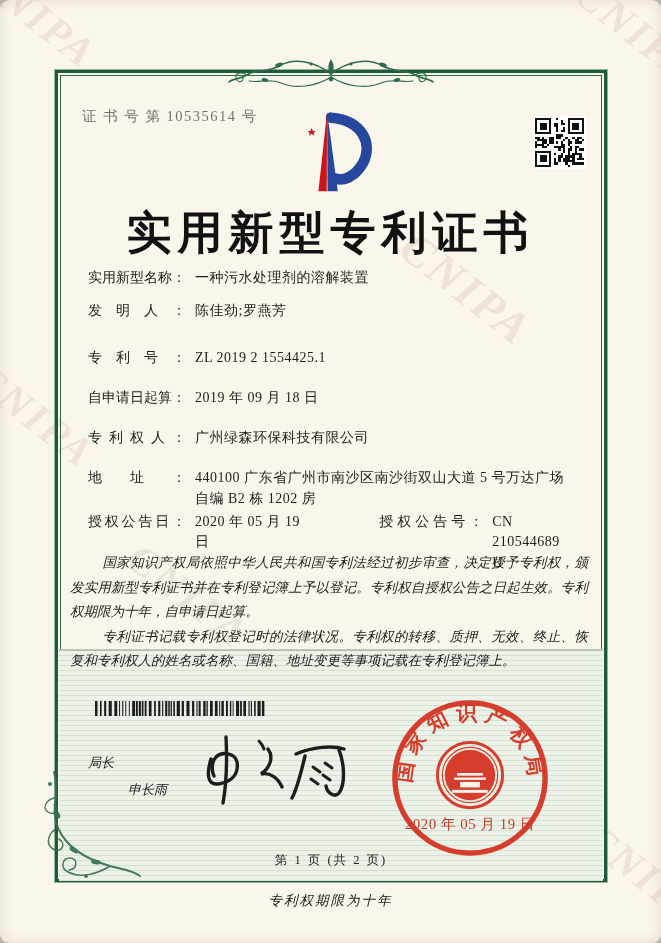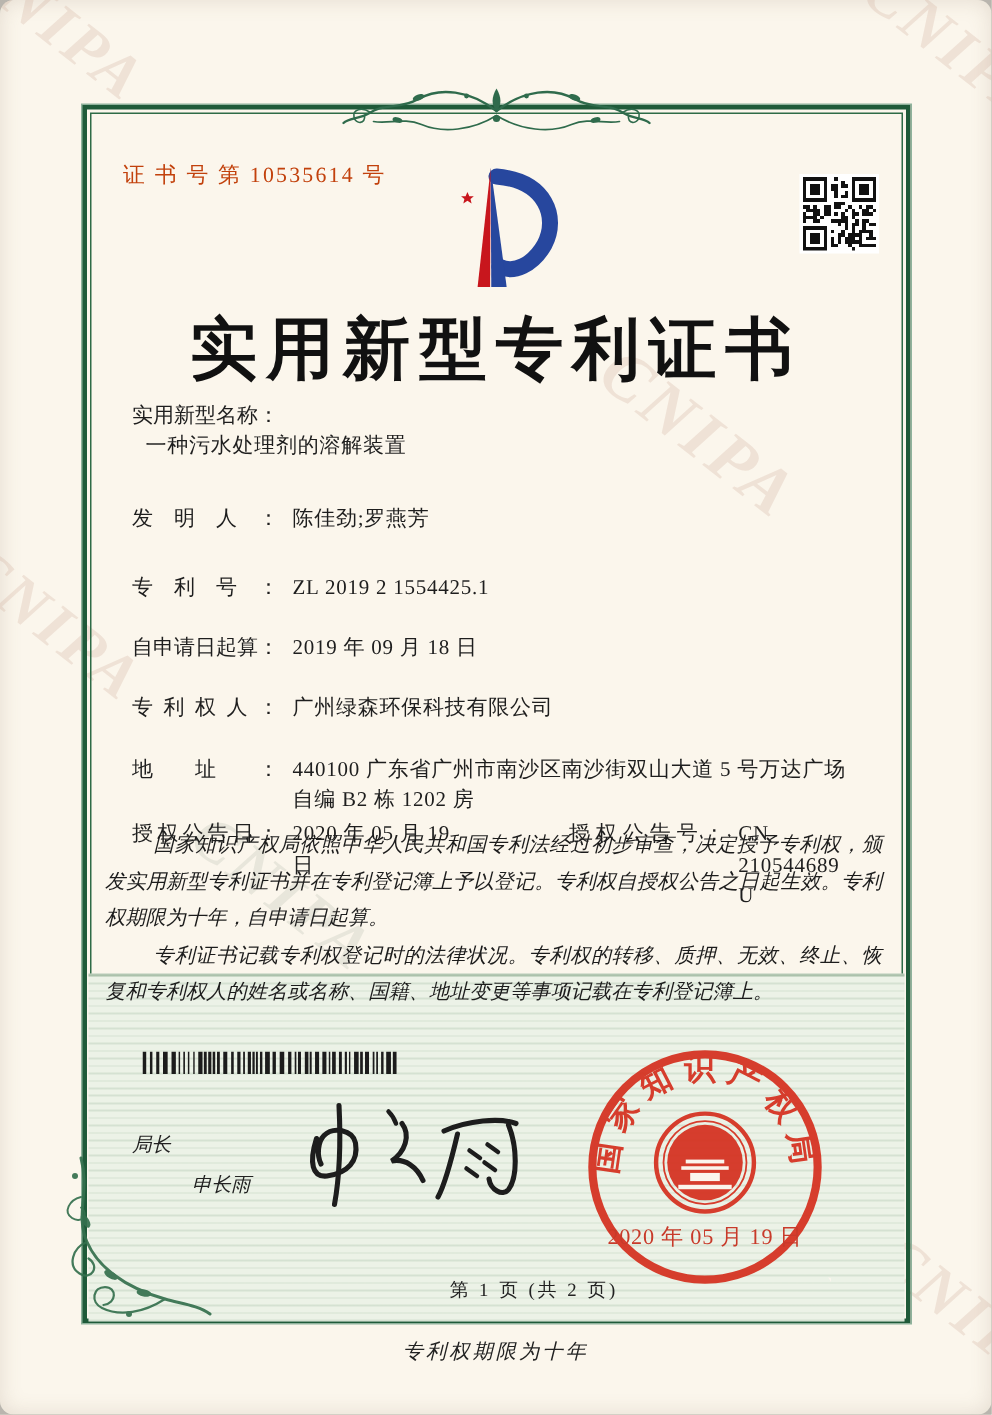--- a/index.html
+++ b/index.html
@@ -10,40 +10,40 @@
       color:rgba(197,152,132,.20);letter-spacing:3px;transform:rotate(38deg);white-space:nowrap;pointer-events:none;}
   
   .frame{position:absolute;left:55px;top:70px;width:552px;height:812px;border:3px solid #1f5a39;
          box-shadow:0 0 0 1px #8fb29c;box-sizing:border-box;}
   .frame::before{content:"";position:absolute;inset:2px;border:1px solid #2e6b47;}
   
   .green-band{position:absolute;left:59px;top:649px;width:544px;height:230px;
       background-color:#ecf2e7;
       background-image:repeating-linear-gradient(0deg,rgba(110,150,115,.18) 0 1px,rgba(255,255,255,0) 1px 5px);
       border-top:2px solid rgba(95,135,100,.35);}
-  .cert-no{position:absolute;left:82px;top:107px;font-size:14.5px;letter-spacing:1.5px;color:#c2410c;}
+  .cert-no{position:absolute;left:82px;top:107px;font-size:14.5px;letter-spacing:1.5px;color:#737373;}
   .qr{position:absolute;left:533px;top:116px;width:53px;height:53px;background:#fff;padding:2px;box-sizing:border-box;}
   .logo{position:absolute;left:272px;top:108px;width:118px;height:92px;}
   .title{position:absolute;left:0;top:203px;width:100%;text-align:center;font-size:45px;font-weight:bold;
          letter-spacing:6px;color:#111;}
   .fields{position:absolute;left:88px;top:268px;width:480px;font-size:14px;color:#1e1e1e;}
   .frow{display:flex;align-items:flex-start;line-height:1.45;}
   .flabel{display:inline-block;width:98px;text-align:justify;text-align-last:justify;flex:none;}
   .fvalue{margin-left:9px;max-width:372px;letter-spacing:.5px;}
   .grant-pair{display:flex;margin-left:78px;}
   .paras{position:absolute;left:70px;top:551px;width:518px;font-size:13.5px;line-height:1.82;color:#1c1c1c;
          font-style:italic;}
   .paras p{margin:0;text-indent:2.4em;text-align:justify;}
   .barcode{position:absolute;left:95px;top:701px;width:172px;height:15px;}
   .director{position:absolute;left:88px;top:756px;font-size:13px;font-style:italic;color:#222;line-height:1;}
   .director .name{margin-top:14px;margin-left:40px;}
   .sig{position:absolute;left:196px;top:729px;width:162px;height:80px;}
   .seal{position:absolute;left:386px;top:694px;width:168px;height:168px;opacity:.93;}
   .page-info{position:absolute;left:55px;top:852px;width:552px;text-align:center;font-size:12.5px;
-             letter-spacing:2px;color:#222;padding-left:25px;}
+             letter-spacing:2px;color:#222;}
   .note{position:absolute;left:0;top:892px;width:661px;text-align:center;font-size:13.5px;font-style:italic;
         letter-spacing:2px;color:#222;}
   .orn-top{position:absolute;left:221px;top:52px;width:220px;height:44px;}
   .orn-bl{position:absolute;left:40px;top:768px;width:102px;height:112px;}
   svg text{font-family:"Liberation Serif","DejaVu Serif",serif;}
 </style>
 </head>
 <body>
 
 <div class="page">
@@ -237,21 +237,21 @@
       <use href="#star" transform="translate(42,48) scale(5.4) rotate(12)"></use>
       <use href="#star" transform="translate(19,55) scale(3.9) rotate(-20)"></use>
       <use href="#star" transform="translate(11,64) scale(3.4)"></use>
       <use href="#star" transform="translate(35,69) scale(7.4) rotate(-10)"></use>
     </g>
   </svg>
 
   <div class="title">实用新型专利证书</div>
 
   <div class="fields">
-    <div class="frow" style="margin-bottom:28px;flex-direction:column;">
+    <div class="frow" style="margin-bottom:13px;">
       <span class="flabel">实用新型名称：</span>
       <span class="fvalue">一种污水处理剂的溶解装置</span>
     </div>
     <div class="frow" style="margin-bottom:26px;">
       <span class="flabel">发明人：</span>
       <span class="fvalue">陈佳劲;罗燕芳</span>
     </div>
     <div class="frow" style="margin-bottom:20px;">
       <span class="flabel">专利号：</span>
       <span class="fvalue">ZL 2019 2 1554425.1</span>

